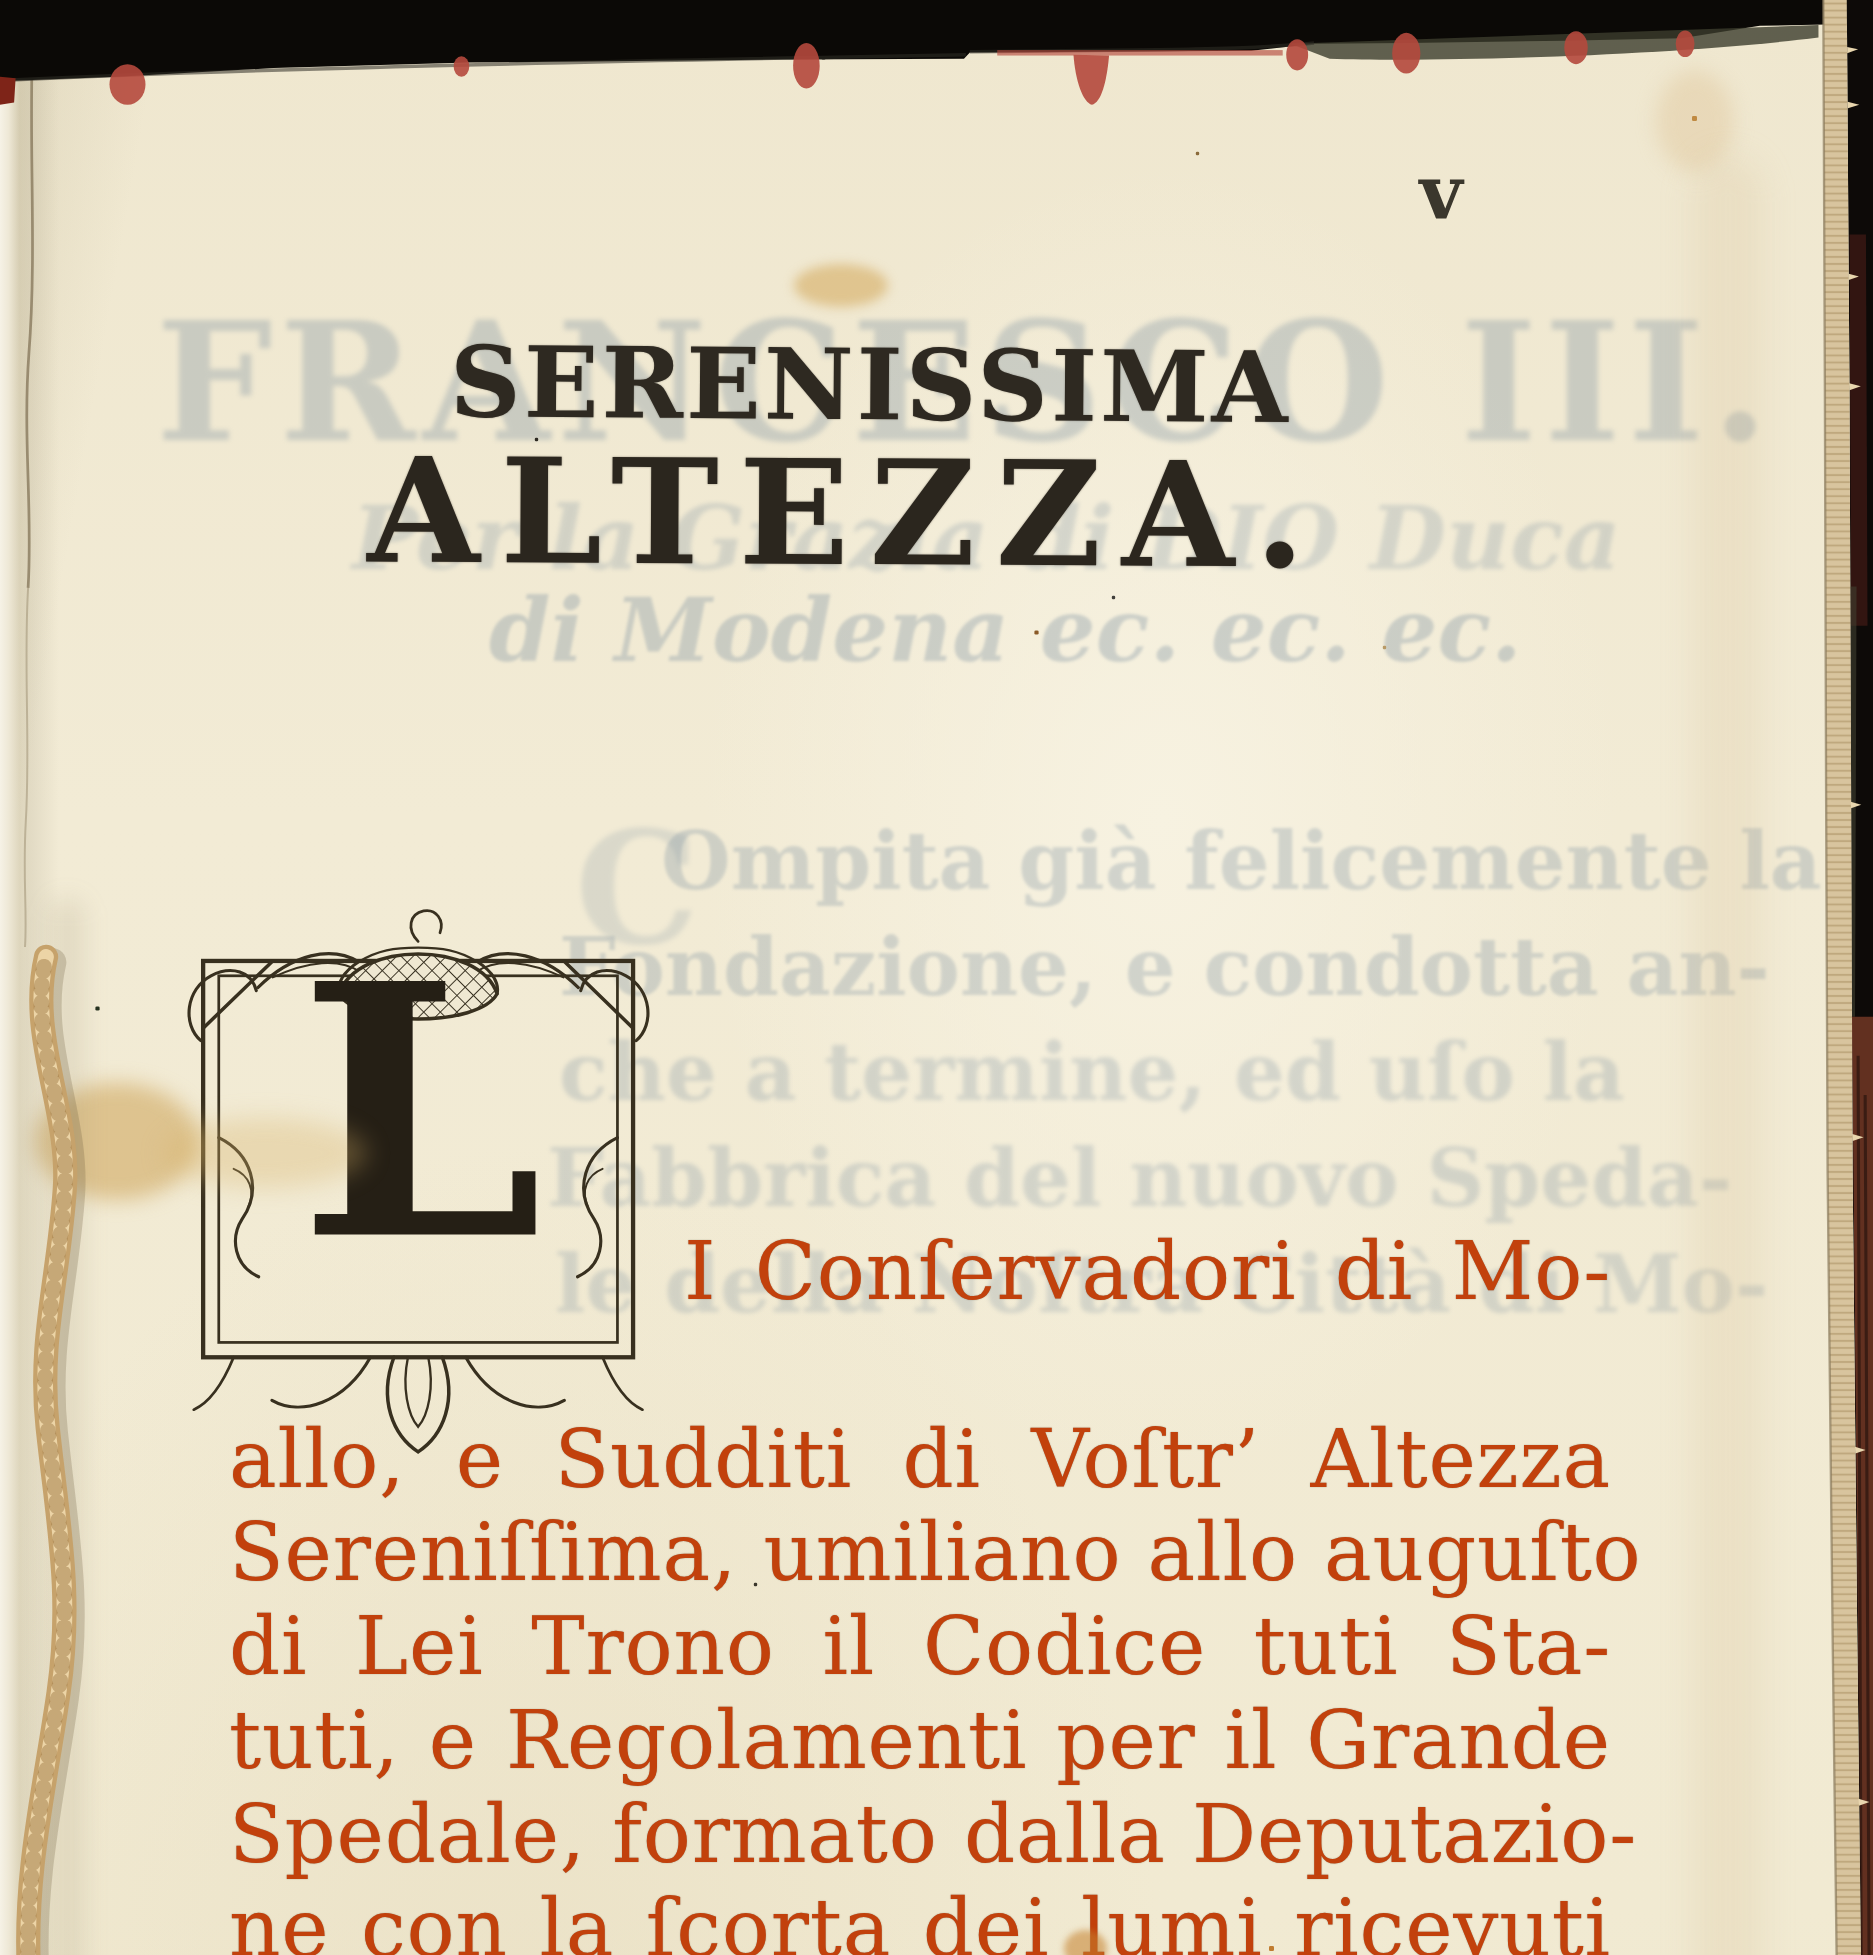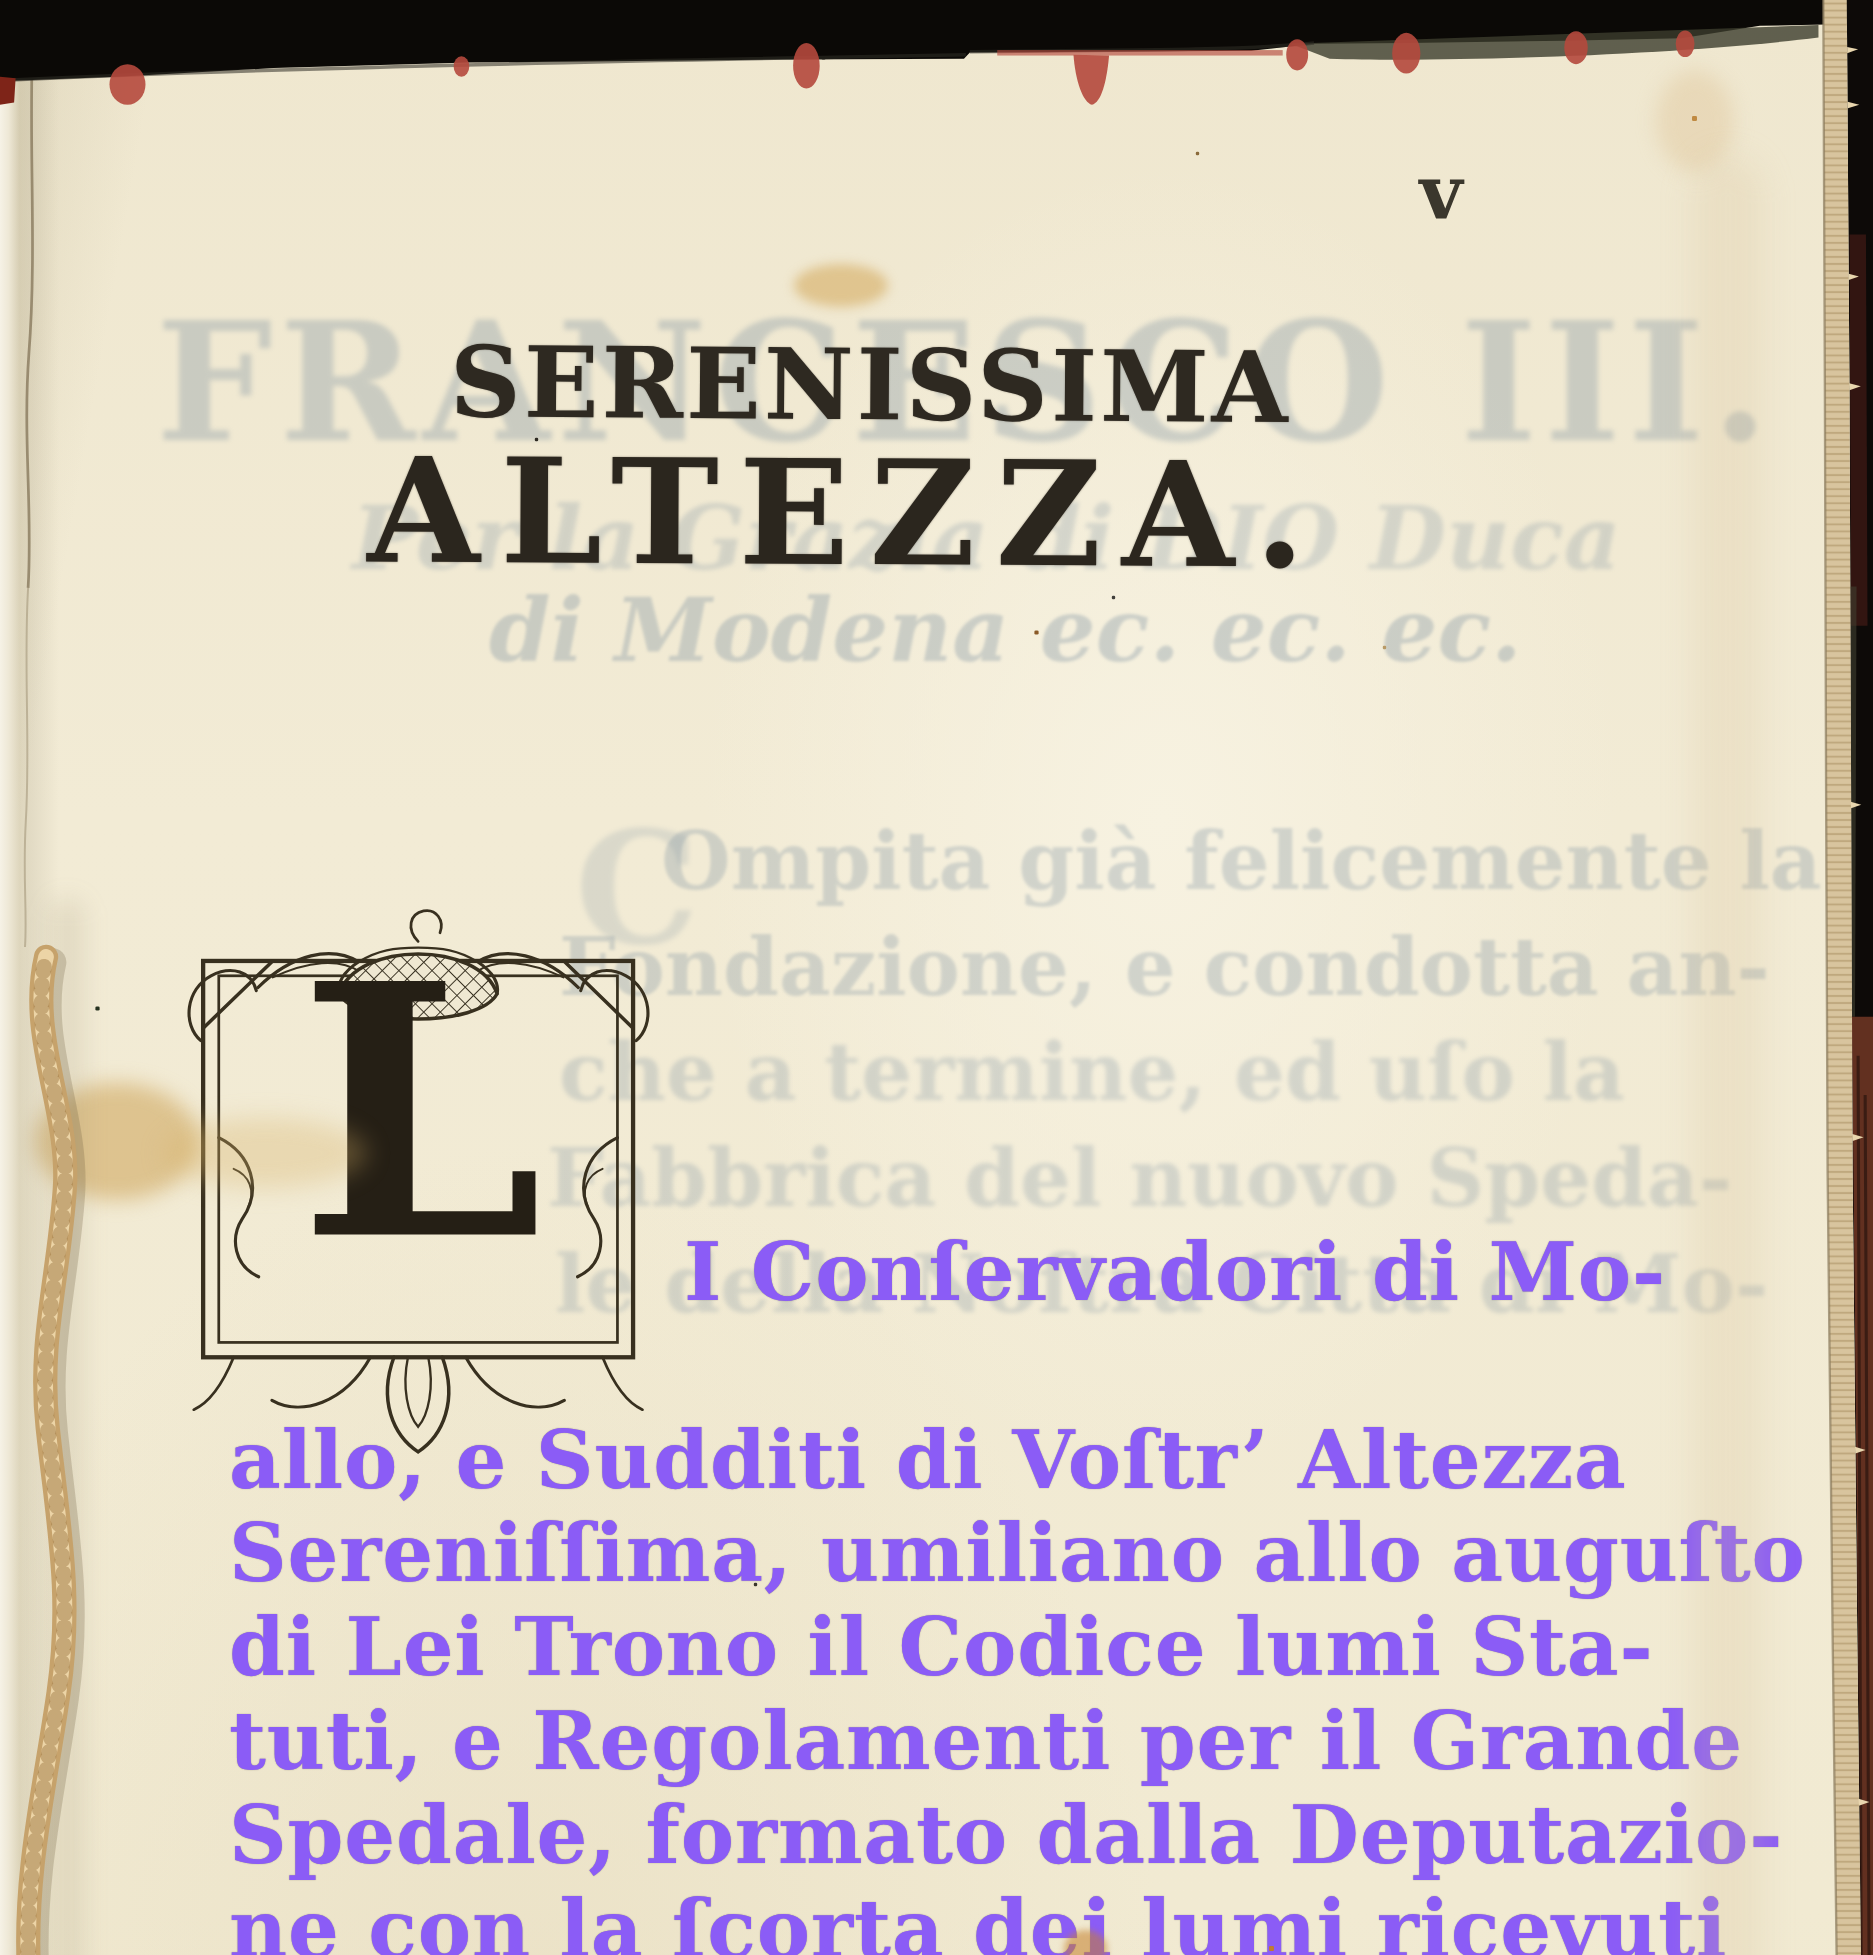--- a/index.html
+++ b/index.html
@@ -8,22 +8,22 @@
   
   #paper{position:absolute;left:0;top:0;width:1874px;height:2731px;
     background:
       linear-gradient(100deg, rgba(200,190,160,.40) 0%, rgba(240,233,211,0) 7%),
       radial-gradient(743px 1056px at 62% 30%, #f7f2e1 0%, rgba(247,242,225,0) 62%),
       radial-gradient(978px 1408px at 28% 76%, rgba(230,219,189,.55) 0%, rgba(230,219,189,0) 66%),
       linear-gradient(180deg,#efe7cf 0%,#f2ebd5 30%,#f1ead2 70%,#ece3c8 100%);}
   .lyr{position:absolute;left:0;top:0;}
   
   .ink{position:absolute;color:#2b251c;font-weight:bold;line-height:1;white-space:nowrap;}
-  .bl{position:absolute;left:229px;width:1382px;font-size:80px;line-height:1;font-weight:bold;
-      color:#8b5cf6;text-align:justify;text-align-last:justify;letter-spacing:0.8px;white-space:nowrap;
+  .bl{position:absolute;left:229px;width:1382px;font-size:80px;line-height:1;font-weight:normal;
+      color:#c2410c;text-align:justify;text-align-last:justify;letter-spacing:0.8px;white-space:nowrap;
       text-shadow:0 0 1.2px rgba(43,37,28,.45);}
   .bl.ind{left:684px;width:927px;}
   
   .ghost{position:absolute;line-height:1;color:#7d91a1;font-weight:bold;white-space:nowrap;}
   .gj{text-align:justify;text-align-last:justify;}
   
   .stain{position:absolute;border-radius:50%;}
   #specks{position:absolute;left:0;top:0;width:0.8px;height:0.8px;border-radius:50%;
     box-shadow:823px 57px 0 1.6px #2a2620, 242px 63px 0 1.6px #b97f32, 1197px 153px 0 1.2px #8a6a3a,
      536px 439px 0 1.2px #2e2a22, 1113px 597px 0 1.2px #42403c, 1036px 632px 0 1.6px #8a5a28,
@@ -105,21 +105,21 @@
 
       <path d="M150,1182 C118,1260 84,1300 48,1316" stroke-width="7"></path>
       <path d="M1094,1182 C1126,1260 1160,1300 1196,1316" stroke-width="7"></path>
     </g>
     <text x="316" y="868" font-family="DejaVu Serif, serif" font-weight="bold" font-size="890" fill="#251f15">L</text>
   </svg>
 
   <div class="bl ind" style="top:1232px;">I Conſervadori di Mo-</div>
   <div class="bl" style="top:1420px;">allo, e Sudditi di Voſtr’ Altezza</div>
   <div class="bl" style="top:1513px;">Sereniſſima, umiliano allo auguſto</div>
-  <div class="bl" style="top:1607px;">di Lei Trono il Codice lumi Sta-</div>
+  <div class="bl" style="top:1607px;">di Lei Trono il Codice tuti Sta-</div>
   <div class="bl" style="top:1701px;">tuti, e Regolamenti per il Grande</div>
   <div class="bl" style="top:1795px;">Spedale, formato dalla Deputazio-</div>
   <div class="bl" style="top:1889px;">ne con la ſcorta dei lumi ricevuti</div>
 
   <div class="stain" style="left:35px;top:1083px;width:164px;height:117px;background:rgba(201,156,74,.5);filter:blur(10.2px);"></div>
   <div class="stain" style="left:164px;top:1118px;width:203px;height:70px;background:rgba(214,178,104,.32);filter:blur(11.7px);"></div>
   <div class="stain" style="left:794px;top:264px;width:94px;height:43px;background:rgba(205,152,62,.45);filter:blur(5.5px);"></div>
   <div class="stain" style="left:1064px;top:1930px;width:43px;height:37px;background:rgba(196,128,44,.55);filter:blur(3.1px);"></div>
 
   <div class="stain" style="left:1656px;top:70px;width:78px;height:102px;background:rgba(222,196,150,.4);filter:blur(9.4px);"></div>

